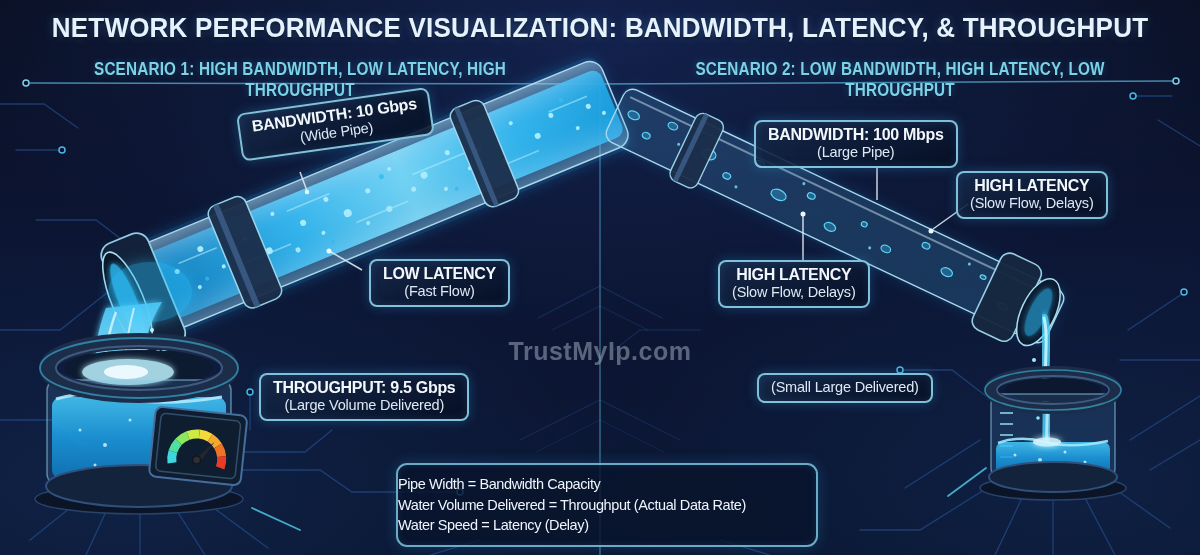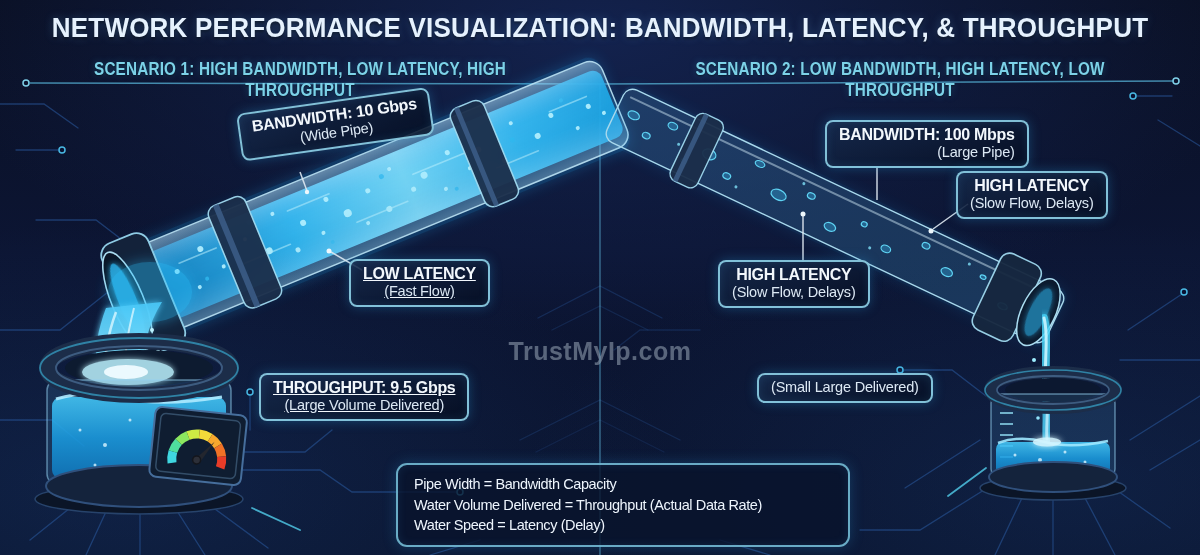--- a/index.html
+++ b/index.html
@@ -30,31 +30,31 @@
   .callout{
     position:absolute;z-index:4;white-space:nowrap;text-align:center;color:#f2f7fc;
     border:2px solid rgba(150,222,244,.85);border-radius:8px;
     background:linear-gradient(160deg,rgba(22,42,76,.90),rgba(6,14,34,.88));
     padding:4px 12px 6px;
     box-shadow:0 0 12px rgba(40,150,210,.35), inset 0 0 10px rgba(80,170,230,.14);
   }
   .callout .l1{font-size:16px;font-weight:bold;letter-spacing:-.3px;}
   .callout .l2{font-size:14.5px;color:#dce8f4;letter-spacing:-.2px;}
   #c-s1-bw{left:236px;top:114px;transform:rotate(-8deg);transform-origin:0 0;}
-  #c-s1-lat{left:349px;top:259px;text-decoration:underline;}
-  #c-s1-tp{left:259px;top:373px;text-decoration:underline;}
-  #c-s2-bw{left:825px;top:120px;text-align:right;}
+  #c-s1-lat{left:369px;top:259px;}
+  #c-s1-tp{left:259px;top:373px;}
+  #c-s2-bw{left:754px;top:120px;}
   #c-s2-lat-u{left:956px;top:171px;}
   #c-s2-lat-l{left:718px;top:260px;}
   #c-s2-tp{left:757px;top:373px;}
   .legend{
     position:absolute;left:396px;top:463px;width:418px;z-index:4;
     border:2px solid rgba(130,210,236,.8);border-radius:11px;
     background:rgba(9,20,44,.82);color:#eef5fd;
-    padding:9px 16px;box-shadow:0 0 14px rgba(40,140,200,.3), inset 0 0 10px rgba(70,160,220,.12);
+    padding:9px 0;box-shadow:0 0 14px rgba(40,140,200,.3), inset 0 0 10px rgba(70,160,220,.12);
   }
   .legend div{font-size:14.5px;line-height:1.42;letter-spacing:-.4px;white-space:nowrap;}
 </style>
 </head>
 <body>
 
 <div class="stage">
 
   <svg class="scene" width="1200" height="555" viewBox="0 0 1200 555">
     <defs>

